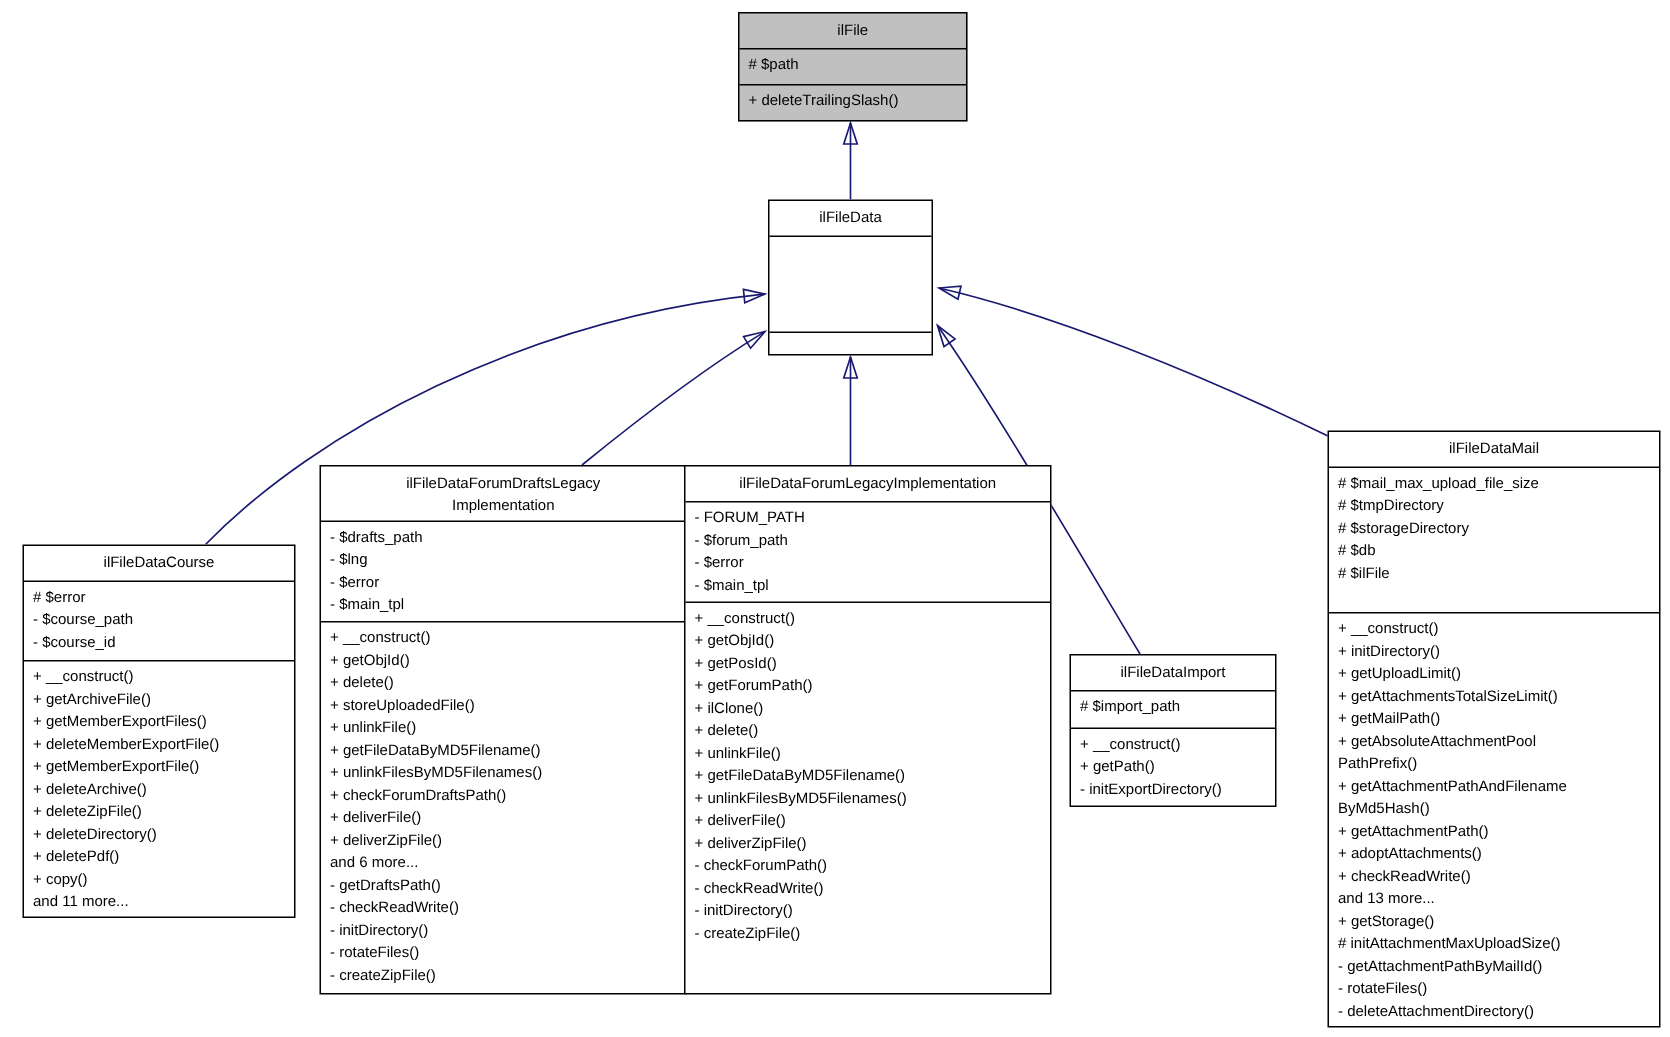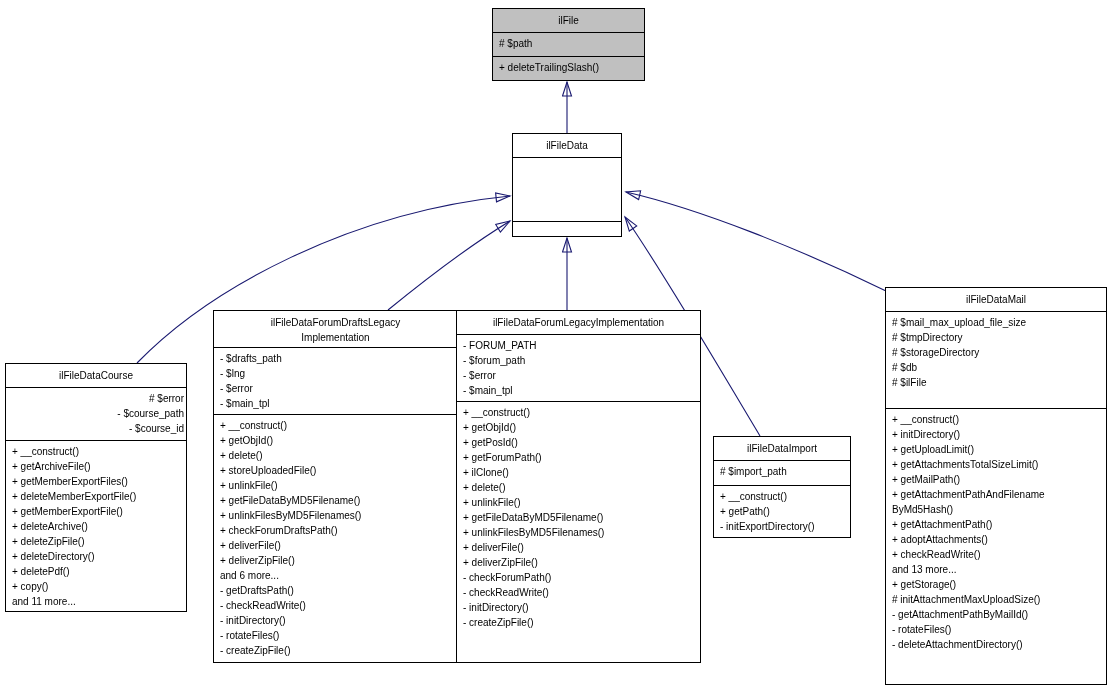--- a/index.html
+++ b/index.html
@@ -93,23 +93,23 @@
   <div class="uml-node" style="left:512px; top:133px; width:110px; height:104px;gap:40px;">
     <div class="uml-title" style="height:24px;">ilFileData</div>
     <div class="uml-attrs" style="height:24px;"></div>
     <div class="uml-methods">
         <div class="member-line">+ __construct()</div>
         <div class="member-line">+ checkPath()</div>
         <div class="member-line">+ getPath()</div>
       </div>
   </div>
 
-  <div class="uml-node" style="left:5px; top:363px; width:182px; height:249px;">
+  <div class="uml-node" style="left:15px; top:363px; width:182px; height:249px;">
     <div class="uml-title" style="height:24px;">ilFileDataCourse</div>
-    <div class="uml-attrs" style="height:53px;text-align:right;">
+    <div class="uml-attrs" style="height:53px;">
         <div class="member-line"># $error</div>
         <div class="member-line">- $course_path</div>
         <div class="member-line">- $course_id</div>
       </div>
     <div class="uml-methods">
         <div class="member-line">+ __construct()</div>
         <div class="member-line">+ getArchiveFile()</div>
         <div class="member-line">+ getMemberExportFiles()</div>
         <div class="member-line">+ deleteMemberExportFile()</div>
         <div class="member-line">+ getMemberExportFile()</div>
@@ -198,20 +198,22 @@
         <div class="member-line"># $storageDirectory</div>
         <div class="member-line"># $db</div>
         <div class="member-line"># $ilFile</div>
       </div>
     <div class="uml-methods">
         <div class="member-line">+ __construct()</div>
         <div class="member-line">+ initDirectory()</div>
         <div class="member-line">+ getUploadLimit()</div>
         <div class="member-line">+ getAttachmentsTotalSizeLimit()</div>
         <div class="member-line">+ getMailPath()</div>
+        <div class="member-line">+ getAbsoluteAttachmentPool
+PathPrefix()</div>
         <div class="member-line">+ getAttachmentPathAndFilename
 ByMd5Hash()</div>
         <div class="member-line">+ getAttachmentPath()</div>
         <div class="member-line">+ adoptAttachments()</div>
         <div class="member-line">+ checkReadWrite()</div>
         <div class="member-line">and 13 more...</div>
         <div class="member-line">+ getStorage()</div>
         <div class="member-line"># initAttachmentMaxUploadSize()</div>
         <div class="member-line">- getAttachmentPathByMailId()</div>
         <div class="member-line">- rotateFiles()</div>

